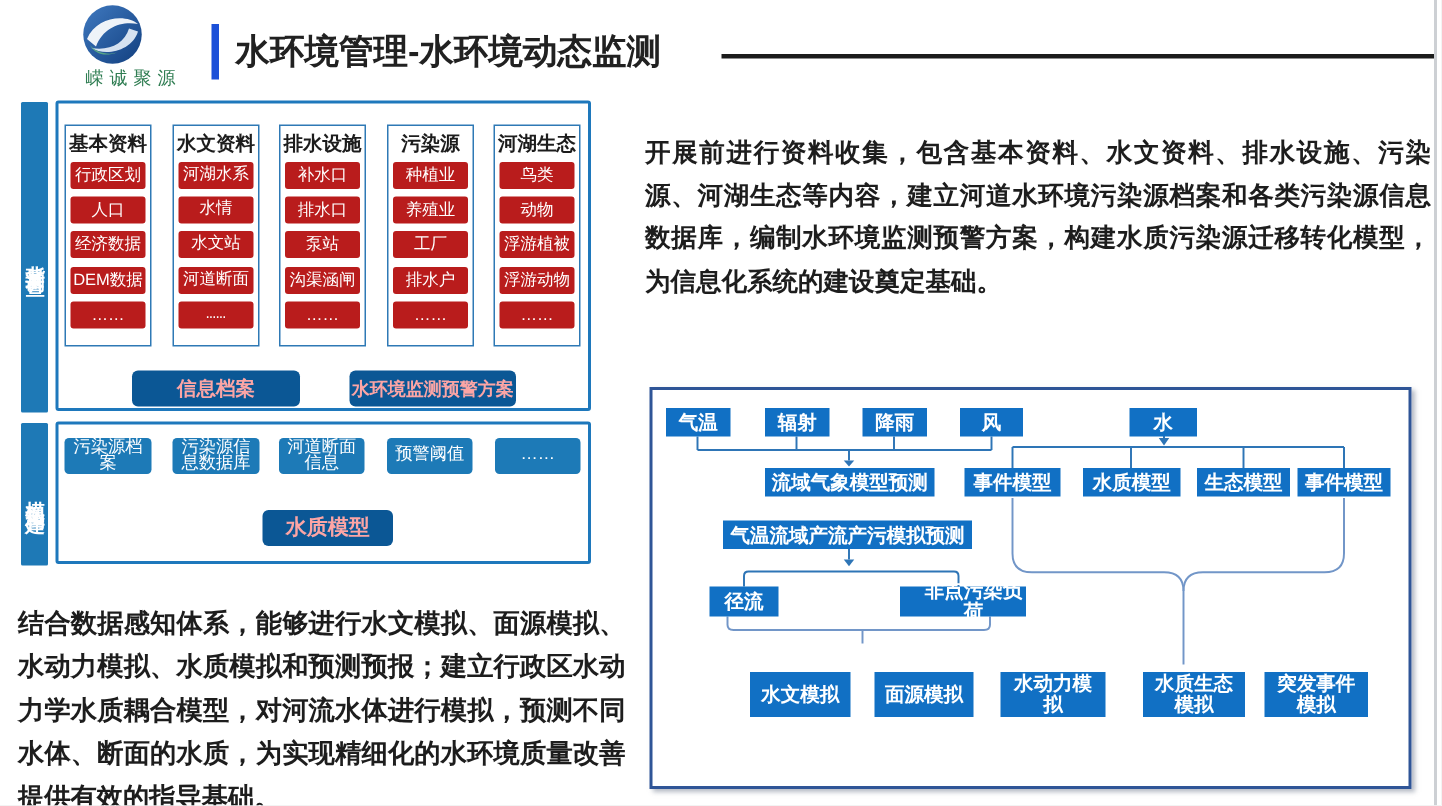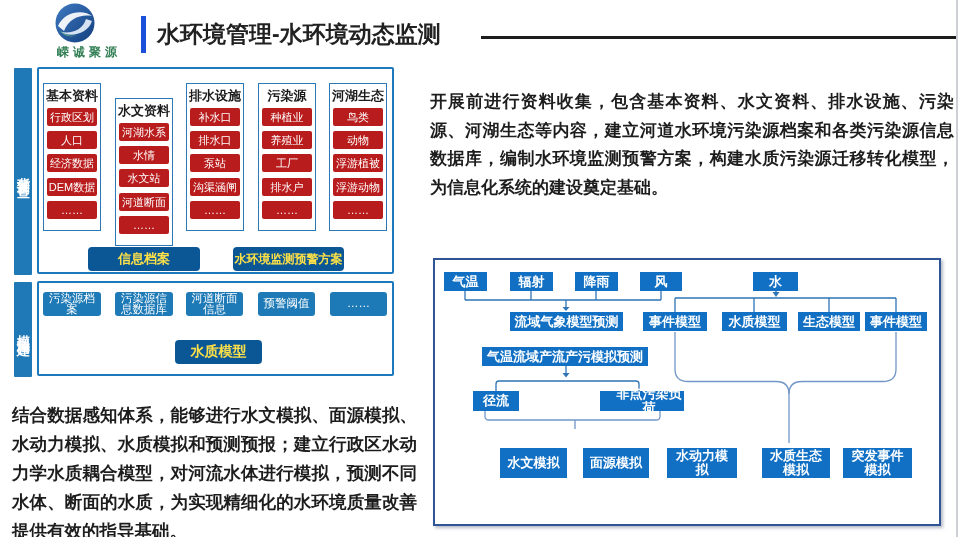--- a/index.html
+++ b/index.html
@@ -5,38 +5,38 @@
   html,body{margin:0;padding:0;background:#e9e9e9;}
   .page{
     position:relative;width:961px;height:537px;background:#ffffff;overflow:hidden;
     font-family:"Liberation Sans",sans-serif;margin:0 auto;
   }
   .abs{position:absolute;}
   svg.connectors{position:absolute;left:0;top:0;width:961px;height:537px;z-index:1;}
   .z2{z-index:2;}
 
   
-  .logo-text{left:40px;top:44px;width:98px;text-align:center;font-size:12px;font-weight:bold;
+  .logo-text{left:40px;top:44px;width:98px;text-align:center;font-size:12px;font-weight:normal;
     color:#2f7d52;letter-spacing:4px;}
   .accent-bar{left:141px;top:16px;width:5px;height:37px;background:#1b50d8;}
   .page-title{left:157px;top:16px;height:37px;line-height:37px;font-size:23px;font-weight:bold;color:#212121;}
   .header-line{left:481px;top:36px;width:477px;height:3px;background:#1c1c1c;}
   .slogan{left:690px;top:5px;width:220px;text-align:center;font-size:17px;font-style:italic;
     font-weight:600;color:#2e2e2e;}
   .right-edge{left:956px;top:0;width:2px;height:537px;background:#cdd0d4;}
 
   
   .side-bar{width:18px;background:#1e79b6;color:#fff;display:flex;align-items:center;justify-content:center;
     writing-mode:vertical-rl;text-orientation:upright;font-size:13px;font-weight:bold;letter-spacing:3px;border-radius:1px;}
   .outer-box{border:2.5px solid #1e78bc;background:#fff;border-radius:2px;}
   .col{border:1.5px solid #2e79b5;background:#fff;}
   .col-header{position:absolute;left:0;top:3px;width:100%;text-align:center;font-size:13px;font-weight:bold;color:#1c1c1c;}
   .item{position:absolute;left:3px;width:50px;height:18px;background:#b91c1c;color:#fff;border-radius:2px;
     font-size:11px;line-height:18px;text-align:center;white-space:nowrap;}
-  .dark-box{background:#0b5795;color:#fde047;border-radius:4px;display:flex;align-items:center;justify-content:center;
+  .dark-box{background:#0b5795;color:#fca5a5;border-radius:4px;display:flex;align-items:center;justify-content:center;
     font-weight:bold;}
   .minput{background:#1d7ab7;color:#fff;border-radius:3px;display:flex;align-items:center;justify-content:center;
     font-size:11.5px;line-height:11.5px;text-align:center;padding:0 4px;box-sizing:border-box;}
 
   
   .para{font-weight:bold;color:#1d1d1d;text-align:justify;}
   .para-left{left:12px;top:401px;width:405px;font-size:17.5px;line-height:29px;}
   .para-right{left:430px;top:88px;width:524px;font-size:17px;line-height:28.5px;}
 
   
@@ -112,21 +112,21 @@
 
   <div class="abs z2 col" style="left:43px;top:83px;width:56px;height:146px;">
     <div class="col-header">基本资料</div>
     <div class="item" style="top:24px">行政区划</div>
     <div class="item" style="top:47px">人口</div>
     <div class="item" style="top:70px">经济数据</div>
     <div class="item" style="top:94px">DEM数据</div>
     <div class="item" style="top:117px">……</div>
   </div>
 
-  <div class="abs z2 col" style="left:115px;top:98px;width:56px;height:146px;">
+  <div class="abs z2 col" style="left:115px;top:83px;width:56px;height:146px;font-family:Liberation Mono, monospace;">
     <div class="col-header">水文资料</div>
     <div class="item" style="top:24px">河湖水系</div>
     <div class="item" style="top:47px">水情</div>
     <div class="item" style="top:70px">水文站</div>
     <div class="item" style="top:94px">河道断面</div>
     <div class="item" style="top:117px">……</div>
   </div>
 
   <div class="abs z2 col" style="left:186px;top:83px;width:56px;height:146px;">
     <div class="col-header">排水设施</div>

